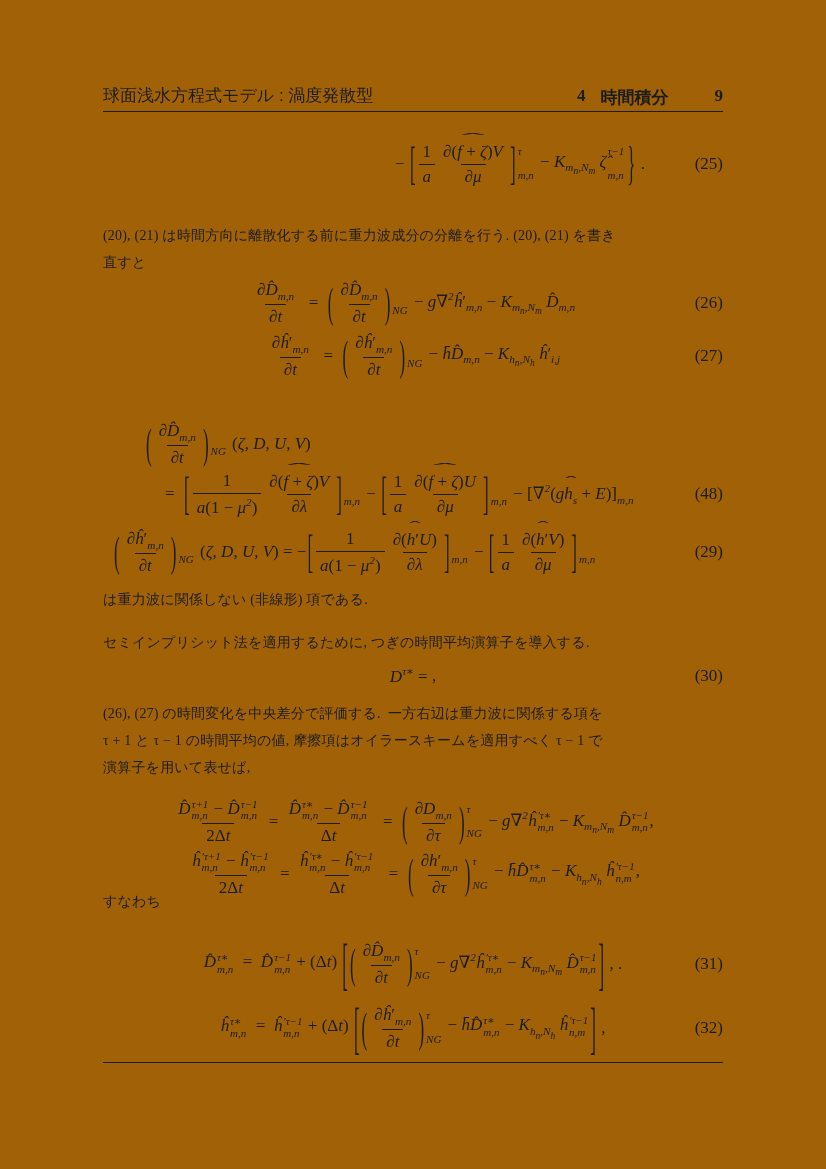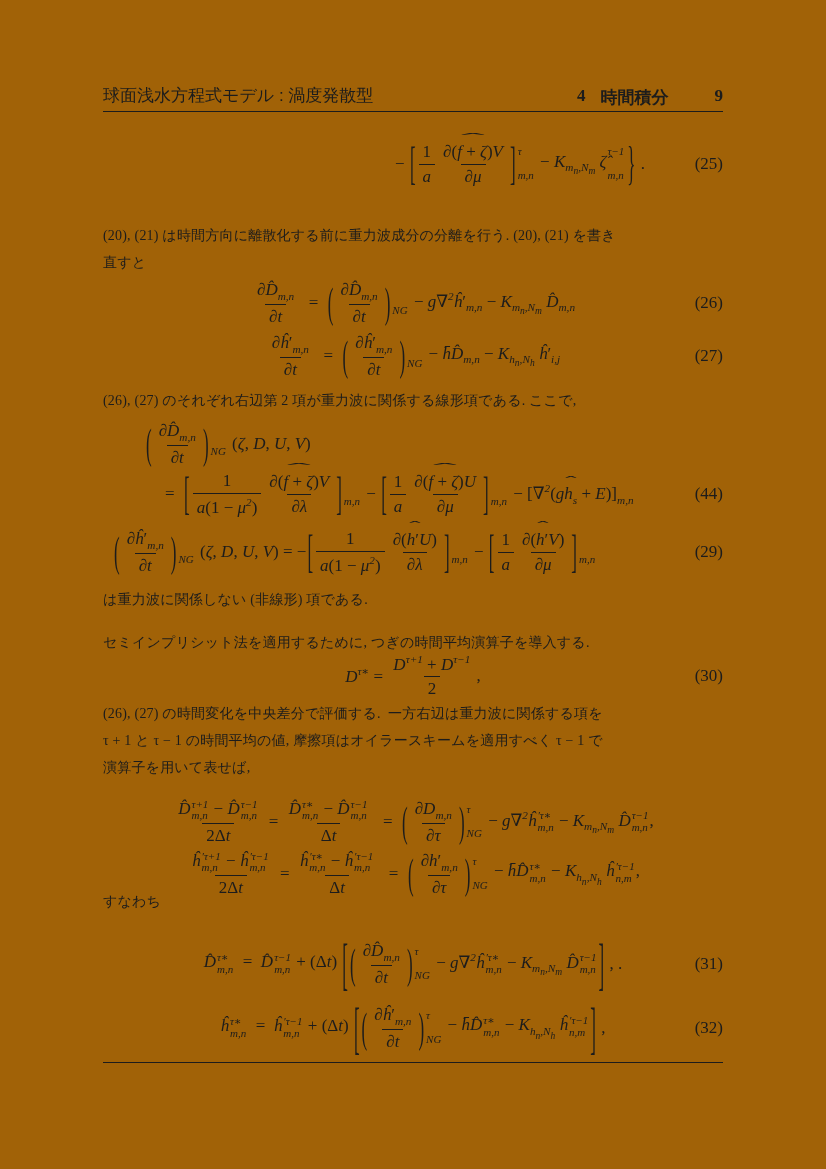--- a/index.html
+++ b/index.html
@@ -138,23 +138,20 @@
       </span>
       <span class="big" style="transform: scaleY(2.5);">)</span>
       <span class="stk low">
         <span></span>
         <span>NG</span>
       </span>
       <span class="tok"> − <i>h̄D̂</i><sub>m,n</sub> − <i>K</i><sub>h<sub>n</sub>,N<sub>h</sub></sub> <i>ĥ</i>′<sub>i,j</sub></span>
       <span class="tag">(27)</span>
     </div>
 
-  <div class="para" id="p2">
-      <div class="tline">(26), (27) のそれぞれ右辺第 2 項が重力波に関係する線形項である. ここで,</div>
-    </div>
 
   <div class="eqrow left" id="r-eq28a">
       <span class="big" style="transform: scaleY(2.5);">(</span>
       <span class="frac">
         <span class="num">∂<i>D̂</i><sub>m,n</sub></span>
         <span class="den">∂<i>t</i></span>
       </span>
       <span class="big" style="transform: scaleY(2.5);">)</span>
       <span class="stk low">
         <span></span>
@@ -187,21 +184,21 @@
       <span class="frac">
         <span class="num"><span class="wh">∂(<i>f</i> + <i>ζ</i>)<i>U</i></span></span>
         <span class="den">∂<i>μ</i></span>
       </span>
       <span class="big" style="transform: scaleY(2.7);">]</span>
       <span class="stk low">
         <span></span>
         <span>m,n</span>
       </span>
       <span class="tok"> − [∇<sup>2</sup>(<i>g</i><span class="wh sm"><i>h</i><sub>s</sub></span> + <i>E</i>)]<sub>m,n</sub></span>
-      <span class="tag">(44)</span>
+      <span class="tag">(48)</span>
     </div>
   <div class="eqrow left" id="r-eq29">
       <span class="big" style="transform: scaleY(2.5);">(</span>
       <span class="frac">
         <span class="num">∂<i>ĥ</i>′<sub>m,n</sub></span>
         <span class="den">∂<i>t</i></span>
       </span>
       <span class="big" style="transform: scaleY(2.5);">)</span>
       <span class="stk low">
         <span></span>
@@ -242,24 +239,20 @@
 
   <div class="para" id="p3">
       <div class="tline">は重力波に関係しない (非線形) 項である.</div>
     </div>
   <div class="para" id="p4">
       <div class="tline">セミインプリシット法を適用するために, つぎの時間平均演算子を導入する.</div>
     </div>
 
   <div class="eqrow" id="r-eq30">
       <span class="tok"><i>D</i><sup>τ∗</sup> = </span>
-      <span class="frac">
-        <span class="num"><i>D</i><sup>τ+1</sup> + <i>D</i><sup>τ−1</sup></span>
-        <span class="den">2</span>
-      </span>
       <span class="tok">,</span>
       <span class="tag">(30)</span>
     </div>
 
   <div class="para" id="p5">
       <div class="tline">(26), (27) の時間変化を中央差分で評価する.  一方右辺は重力波に関係する項を</div>
       <div class="tline">τ + 1 と τ − 1 の時間平均の値, 摩擦項はオイラースキームを適用すべく τ − 1 で</div>
       <div class="tline">演算子を用いて表せば,</div>
     </div>
 

